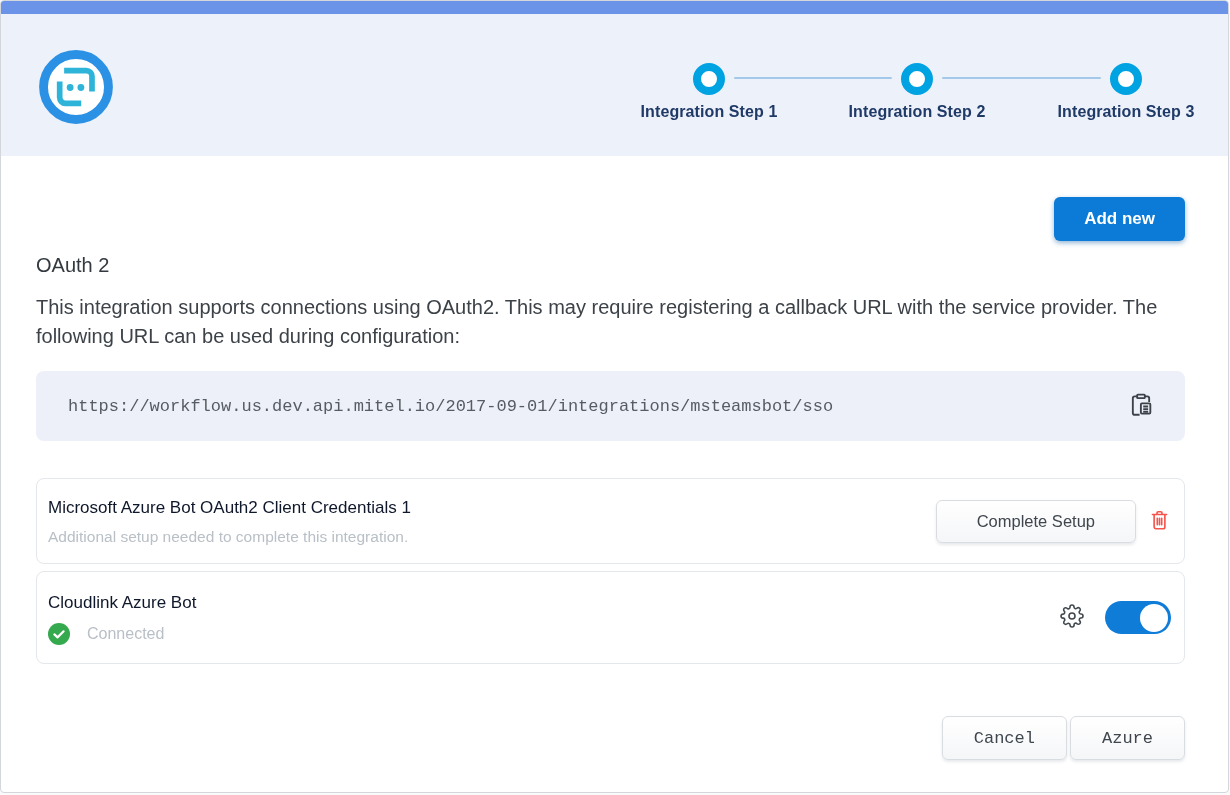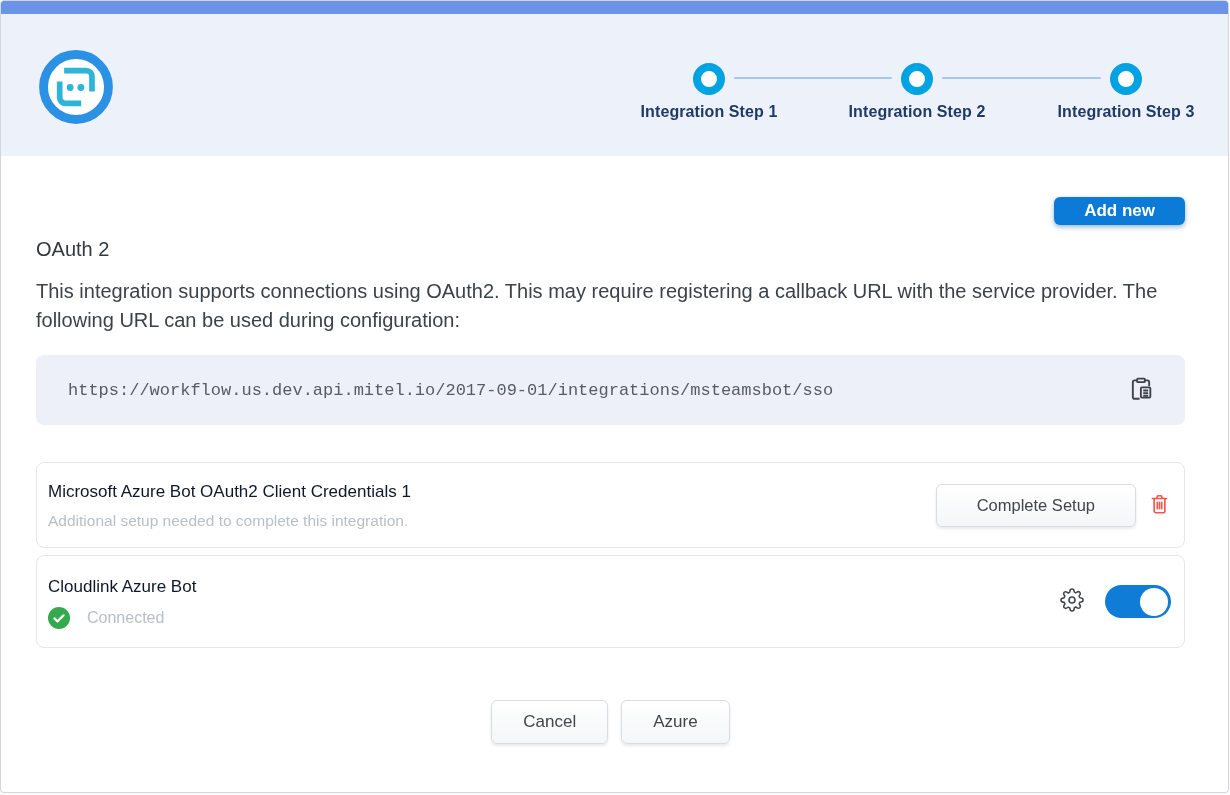--- a/index.html
+++ b/index.html
@@ -11,21 +11,21 @@
   .logo{position:absolute;left:37px;top:35px;width:76px;height:76px;}
   
   .step-circle{position:absolute;top:49px;width:16px;height:16px;border-radius:50%;
     border:8px solid #00a3e2;background:#fff;box-sizing:content-box;}
   .step-label{position:absolute;top:89px;transform:translateX(-50%);white-space:nowrap;
     font-size:16px;font-weight:700;color:#1f3a67;letter-spacing:.1px;}
   .connector{position:absolute;top:63px;height:2px;background:#a3c8ea;border-radius:1px;}
   
   .content{padding:0 43px 0 35px;}
   .addnew-row{display:flex;justify-content:flex-end;margin-top:41px;}
-  .btn-primary{height:28px;padding:0 30px;background:#0c7bd7;color:#fff;border:none;
+  .btn-primary{height:44px;padding:0 30px;background:#0c7bd7;color:#fff;border:none;
     border-radius:6px;font-size:17px;font-weight:700;cursor:pointer;
     font-family:inherit;box-shadow:0 2px 5px rgba(10,90,160,.45);}
   .section-title{margin-top:11px;font-size:20px;color:#33393f;line-height:26px;}
   .description{margin-top:15px;font-size:20px;line-height:29px;color:#3c4248;max-width:1135px;}
   .url-box{margin-top:20px;height:70px;background:#edf0f8;border-radius:8px;
     display:flex;align-items:center;justify-content:space-between;padding:0 30px 0 32px;box-sizing:border-box;}
   .url-text{font-size:17px;color:#565c63;font-family:Liberation Mono, monospace;}
   .icon-btn{background:none;border:none;padding:0;cursor:pointer;display:flex;align-items:center;}
   .card{border:1px solid #e4e7eb;border-radius:8px;background:#fff;
     display:flex;align-items:center;padding:14px 13px 14px 11px;box-sizing:border-box;}
@@ -37,21 +37,21 @@
   .status-row{margin-top:8px;display:flex;align-items:center;gap:17px;}
   .status-text{font-size:16px;color:#b9bfc6;}
   .btn-secondary{height:43px;padding:0 40px;border:1px solid #d9dde2;border-radius:6px;
     background:linear-gradient(#ffffff,#f5f6f8);color:#3f464d;font-size:16.5px;
     font-family:inherit;cursor:pointer;box-shadow:0 2px 3px rgba(100,110,130,.15);}
   .card-actions{display:flex;align-items:center;gap:12px;margin-left:20px;}
   .toggle{position:relative;width:66px;height:33px;border-radius:17px;background:#0f7cd8;
     cursor:pointer;flex:none;}
   .toggle .knob{position:absolute;top:2.5px;right:3px;width:28px;height:28px;
     border-radius:50%;background:#fff;}
-  .footer{display:flex;justify-content:center;gap:13px;margin-top:52px;}
+  .footer{display:flex;justify-content:flex-end;gap:3px;margin-top:52px;font-family:Liberation Mono, monospace;}
   .btn-footer{height:44px;padding:0 31px;font-size:17px;border:1px solid #d9dde2;border-radius:6px;
     background:linear-gradient(#ffffff,#f5f6f8);color:#3f464d;font-family:inherit;cursor:pointer;
     box-shadow:0 2px 3px rgba(100,110,130,.15);}
 </style>
 </head>
 <body>
 
 <div class="window">
   <div class="topbar"></div>
 

